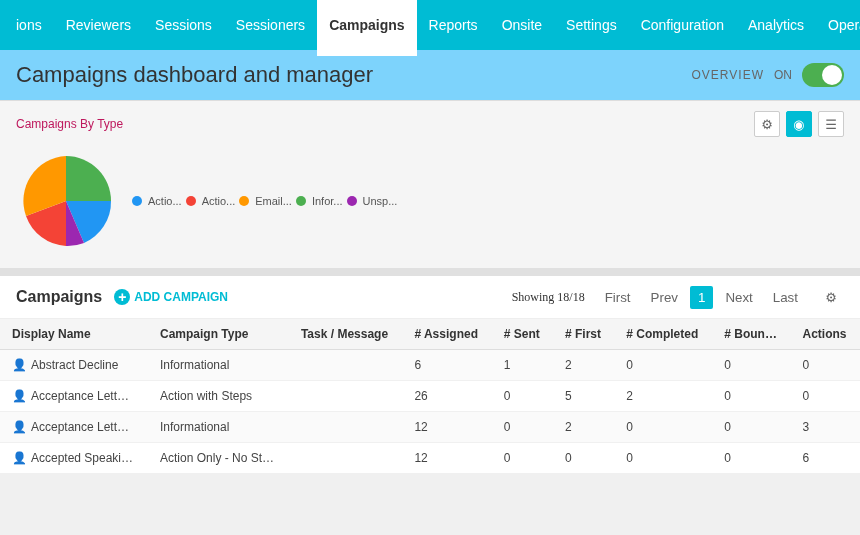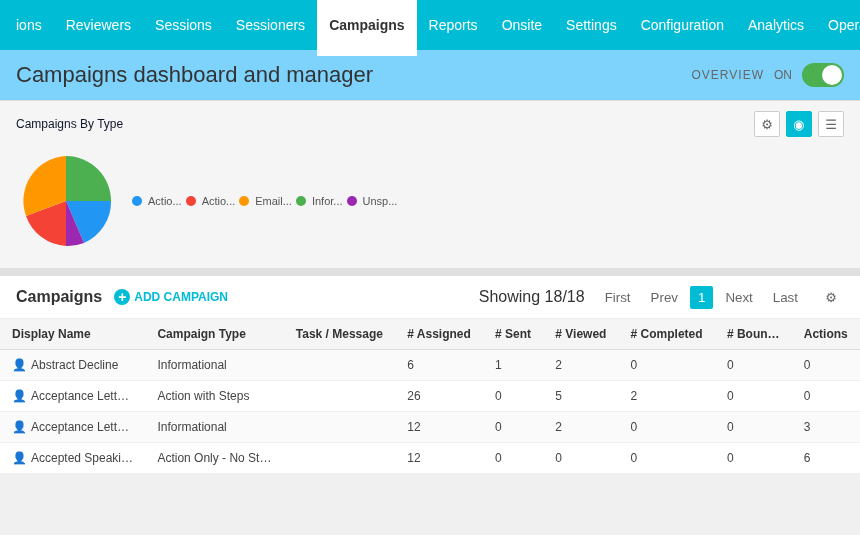--- a/index.html
+++ b/index.html
@@ -83,21 +83,21 @@
       position: relative;
     }
     .chart-section-header {
       display: flex;
       justify-content: space-between;
       align-items: center;
       margin-bottom: 6px;
     }
     .chart-title {
       font-size: 12px;
-      color: #0f172a;
+      color: #be185d;
     }
     .chart-icons {
       display: flex;
       gap: 6px;
     }
     .chart-icon-btn {
       width: 26px;
       height: 26px;
       display: flex;
       align-items: center;
@@ -176,22 +176,23 @@
       border-radius: 50%;
       color: white;
       display: flex;
       align-items: center;
       justify-content: center;
       font-size: 14px;
       line-height: 1;
     }
     .pagination-info {
       margin-left: auto;
-      font-size: 16px;
+      font-size: 12px;
       color: #999;
+      font-family: Liberation Serif, serif;
     }
     .pagination-info span { color: #333; }
     .pagination-controls {
       display: flex;
       align-items: center;
       gap: 4px;
       font-size: 12px;
     }
     .page-btn {
       padding: 4px 8px;
@@ -346,21 +347,21 @@
   </div>
 
   <table class="data-table">
     <thead>
       <tr>
         <th>Display Name</th>
         <th>Campaign Type</th>
         <th>Task / Message</th>
         <th># Assigned</th>
         <th># Sent</th>
-        <th># Viewed</th>
+        <th># First</th>
         <th># Completed</th>
         <th># Boun…</th>
         <th>Actions</th>
       </tr>
     </thead>
     <tbody id="table-body">
     <tr>
     <td><span class="user-icon">👤</span>Abstract Decline</td>
     <td>Informational</td>
     <td></td>

